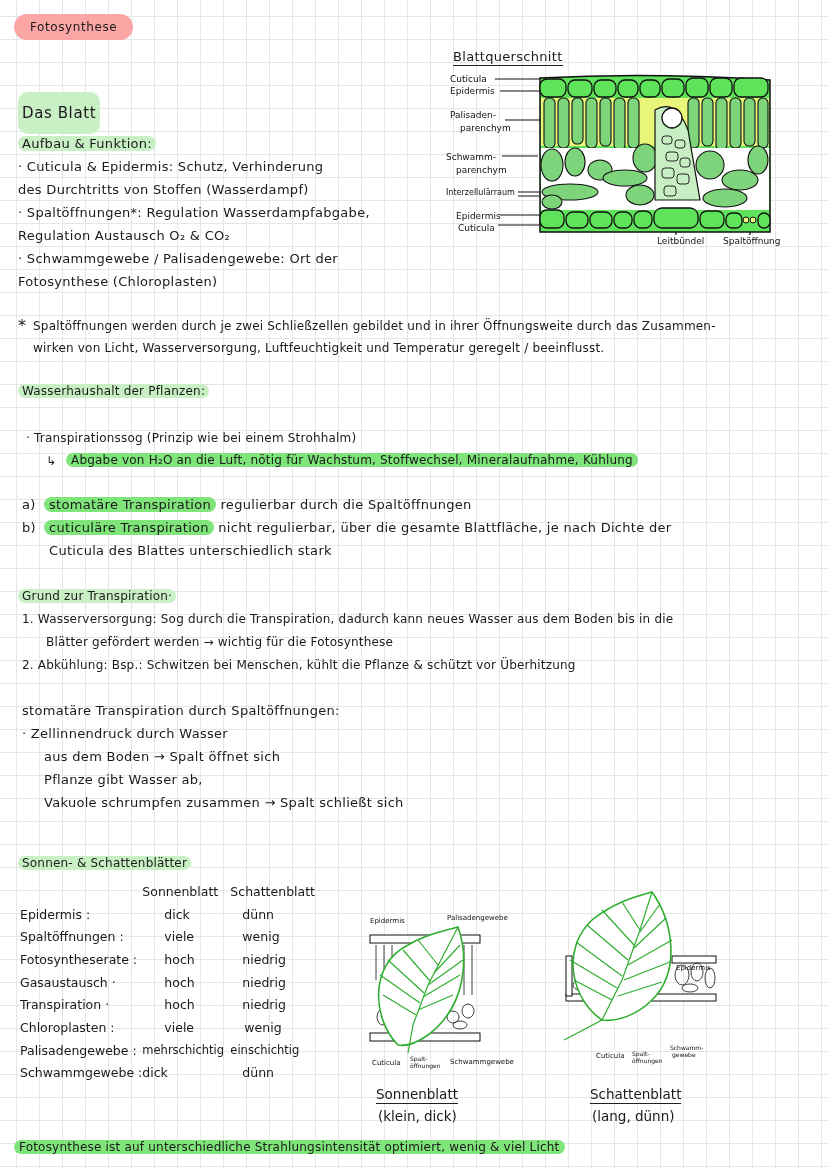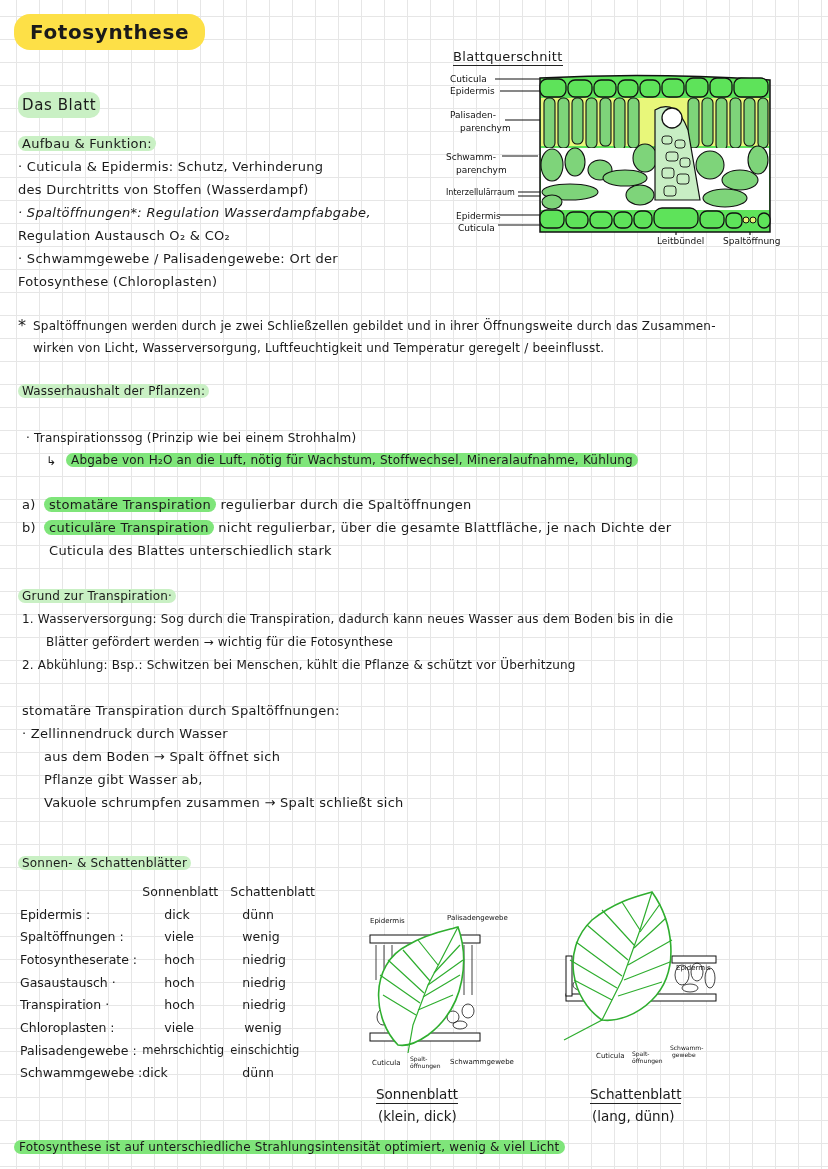--- a/index.html
+++ b/index.html
@@ -13,40 +13,40 @@
     background-position: -7px -7px;
     font-family: "DejaVu Sans", sans-serif;
     color: #1a1a1a;
   }
   .abs { position: absolute; white-space: nowrap; }
   .t { font-size: 13px; letter-spacing: 0.3px; }
   .ts { font-size: 12px; letter-spacing: 0.2px; }
   .hl-light { background: #c9f0c4; border-radius: 10px; padding: 0 6px; }
   .hl-strong { background: #7fe57a; border-radius: 8px; padding: 0 5px; }
   .title-pill {
-    background: #fde047; border-radius: 16px; padding: 6px 16px;
-    font-size: 20px; letter-spacing: 0.6px; font-weight: bold;
+    background: #fca5a5; border-radius: 16px; padding: 6px 16px;
+    font-size: 12px; letter-spacing: 0.6px;
   }
   .h2 { font-size: 15px; letter-spacing: 0.6px; }
   .underline { border-bottom: 1.5px solid #222; padding-bottom: 1px; }
   .diag-label { font-size: 9px; color:#111; }
   table.cmp { border-collapse: collapse; font-size: 12.5px; }
   table.cmp td { padding: 0; height: 22.7px; vertical-align: middle; }
   .cap { font-size: 13.5px; text-align:center; }
 </style>
 </head>
 <body>
 
 <div class="abs title-pill" style="left:14px; top:14px;">Fotosynthese</div>
 
-<div class="abs h2 hl-light" style="left:18px; top:92px; padding:4px 4px;">Das Blatt</div>
+<div class="abs h2 hl-light" style="left:18px; top:92px; padding:12px 4px;">Das Blatt</div>
 <div class="abs t hl-light" style="left:18px; top:136px; padding:0 4px;">Aufbau &amp; Funktion:</div>
 <div class="abs t" style="left:18px; top:159px;">· Cuticula &amp; Epidermis:  Schutz, Verhinderung</div>
 <div class="abs t" style="left:18px; top:182px;">des  Durchtritts  von  Stoffen  (Wasserdampf)</div>
-<div class="abs t" style="left:18px; top:205px;font-style:italic;">· Spaltöffnungen*:  Regulation  Wasserdampfabgabe,</div>
+<div class="abs t" style="left:18px; top:205px;">· Spaltöffnungen*:  Regulation  Wasserdampfabgabe,</div>
 <div class="abs t" style="left:18px; top:228px;">Regulation  Austausch    O₂ &amp; CO₂</div>
 <div class="abs t" style="left:18px; top:251px;">· Schwammgewebe / Palisadengewebe:  Ort  der</div>
 <div class="abs t" style="left:18px; top:274px;">Fotosynthese    (Chloroplasten)</div>
 
 <div class="abs t underline" style="left:453px; top:49px;">Blattquerschnitt</div>
 <div class="abs diag-label" style="left:450px; top:74px;">Cuticula</div>
 <div class="abs diag-label" style="left:450px; top:86px;">Epidermis</div>
 <div class="abs diag-label" style="left:450px; top:110px;">Palisaden-</div>
 <div class="abs diag-label" style="left:460px; top:123px;">parenchym</div>
 <div class="abs diag-label" style="left:446px; top:152px;">Schwamm-</div>

